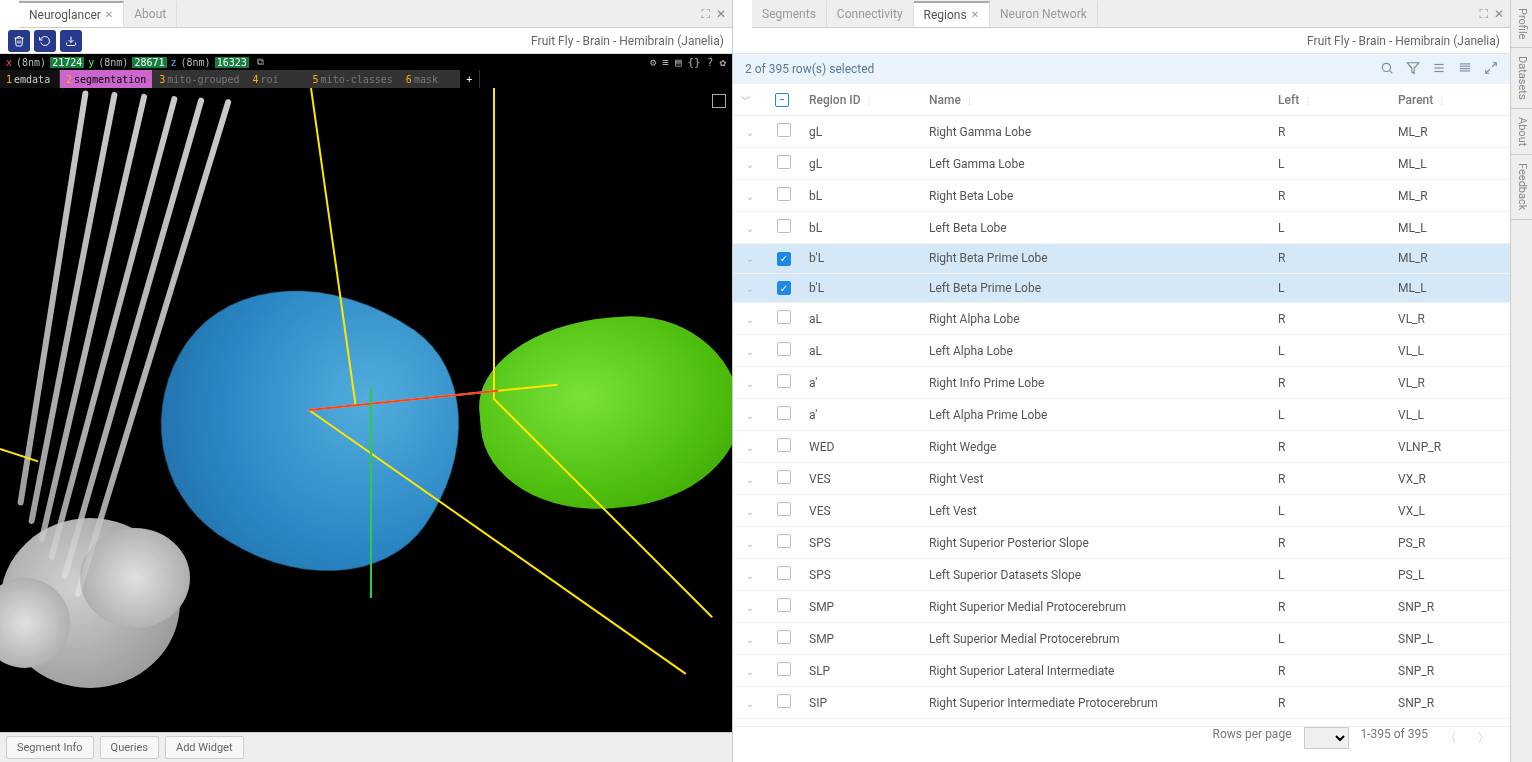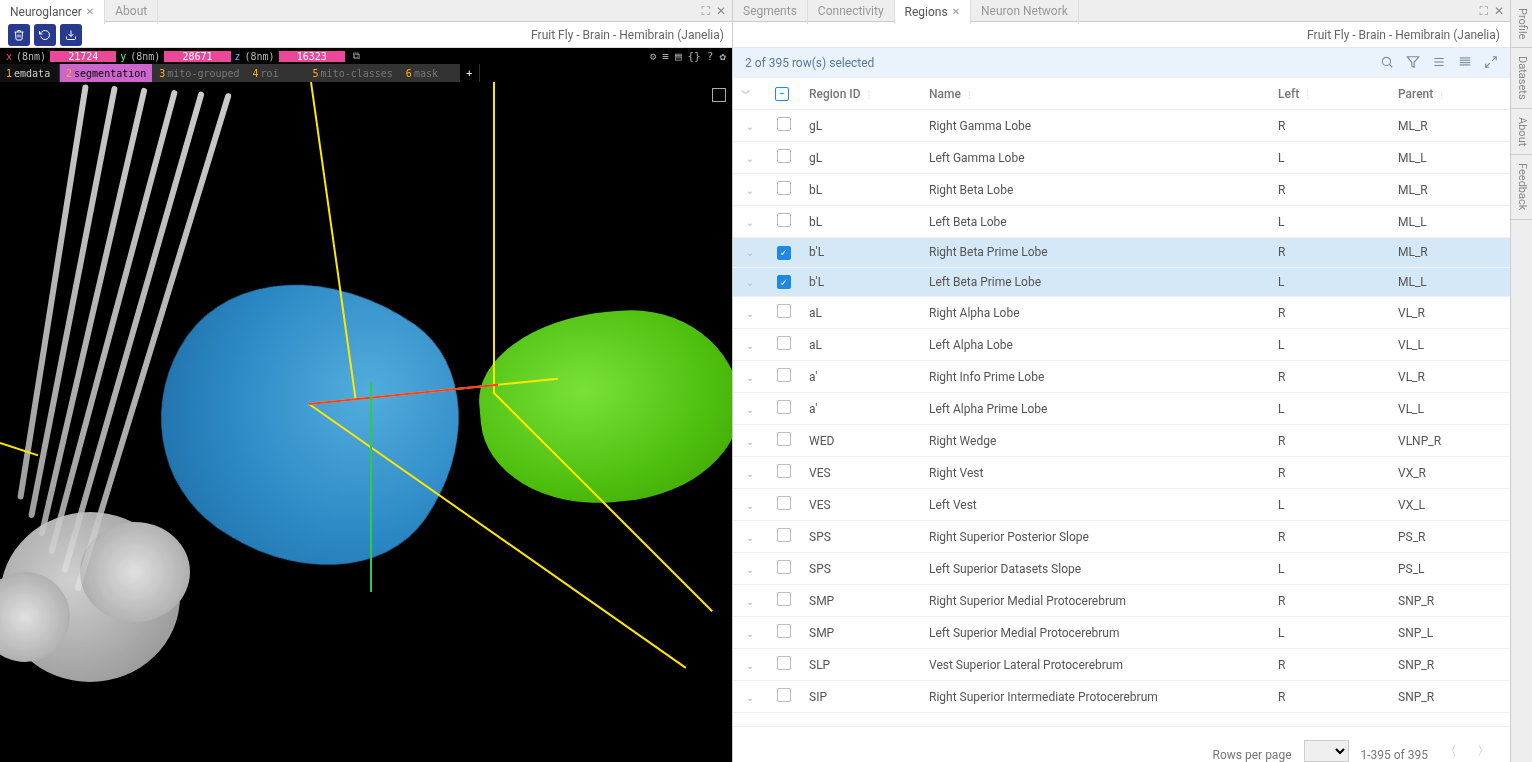--- a/index.html
+++ b/index.html
@@ -3,39 +3,39 @@
 <meta charset="utf-8">
 <style>
   * { box-sizing: border-box; margin: 0; padding: 0; }
   html, body { width: 100%; height: 100%; font-family: -apple-system, BlinkMacSystemFont, "Segoe UI", Roboto, Arial, sans-serif; font-size: 12px; color: #333; background: #e8e8e8; overflow: hidden; }
   .app { display: flex; width: 1532px; height: 762px; }
   .left-pane { width: 733px; display: flex; flex-direction: column; border-right: 1px solid #ccc; background: #fff; }
   .right-pane { flex: 1; display: flex; flex-direction: column; background: #fff; position: relative; }
   .side-tabs { width: 22px; background: #eee; border-left: 1px solid #ccc; display: flex; flex-direction: column; }
   .side-tab { writing-mode: vertical-rl; padding: 8px 3px; font-size: 11px; color: #888; border-bottom: 1px solid #ccc; cursor: pointer; }
   
-  .tabbar { display: flex; align-items: center; height: 22px; background: #eee; border-bottom: 1px solid #ccc; position: relative; }
+  .tabbar { display: flex; align-items: center; height: 28px; background: #eee; border-bottom: 1px solid #ccc; position: relative; margin-left: 19px; }
   .tab { padding: 5px 10px; font-size: 12px; color: #999; cursor: pointer; border-right: 1px solid #ddd; display: flex; align-items: center; gap: 4px; }
   .tab.active { background: #fff; color: #555; border-top: 2px solid #aaa; }
   .tab .close { font-size: 10px; color: #999; }
   .tabbar-controls { position: absolute; right: 6px; display: flex; gap: 6px; color: #888; font-size: 12px; }
   .tabbar-controls span { cursor: pointer; }
   
   .subheader { display: flex; align-items: center; justify-content: space-between; height: 26px; padding: 0 8px; background: #fff; border-bottom: 1px solid #ddd; }
   .icon-btns { display: flex; gap: 4px; }
   .icon-btn { width: 22px; height: 22px; background: #283a8e; color: #fff; border-radius: 3px; display: flex; align-items: center; justify-content: center; font-size: 12px; cursor: pointer; }
   .breadcrumb-txt { font-size: 12px; color: #666; }
   
   .ng-wrap { flex: 1; background: #000; color: #fff; display: flex; flex-direction: column; position: relative; }
   .ng-coordbar { height: 16px; background: #000; display: flex; align-items: center; gap: 4px; padding: 0 6px; font-family: monospace; font-size: 10px; }
   .ng-coordbar .lbl-x { color: #ff4d4d; }
   .ng-coordbar .lbl-y { color: #4dff4d; }
   .ng-coordbar .lbl-z { color: #66aaff; }
   .ng-coordbar .dim { color: #bbb; }
-  .ng-coordbar .val { color: #fff; background: #ec4899; padding: 0 18px; }
+  .ng-coordbar .val { color: #fff; background: #15803d; padding: 0 2px; }
   .ng-coordbar .copy-ic { color: #aaa; margin-left: 4px; cursor: pointer; }
   .ng-coordbar .right-ics { margin-left: auto; display: flex; gap: 6px; color: #aaa; font-size: 11px; }
   .ng-layerbar { height: 18px; background: #000; display: flex; align-items: stretch; font-family: monospace; font-size: 10px; }
   .ng-layer { display: flex; align-items: center; padding: 0 6px; border-right: 1px solid #333; min-width: 60px; cursor: pointer; }
   .ng-layer .num { color: #ffb000; margin-right: 2px; }
   .ng-layer.emdata { background: #111; color: #ccc; }
   .ng-layer.seg { background: #cc66cc; color: #000; }
   .ng-layer.faded { background: #333; color: #777; }
   .ng-layer.add { color: #fff; justify-content: center; min-width: 20px; }
   .ng-viewport { flex: 1; position: relative; background: #000; overflow: hidden; }
@@ -74,21 +74,21 @@
   table.data { width: 100%; border-collapse: collapse; font-size: 12px; }
   table.data th { text-align: left; font-weight: 500; color: #777; padding: 8px 8px; border-bottom: 1px solid #eee; position: sticky; top: 0; background: #fff; }
   table.data th .sortic { color: #ccc; margin-left: 4px; font-size: 9px; }
   table.data td { padding: 7px 8px; border-bottom: 1px solid #f1f1f1; color: #555; }
   tr.selected { background: #d5e8f7 !important; }
   .chev { color: #bbb; font-size: 10px; display: inline-block; width: 14px; text-align: center; cursor: pointer; }
   .double-chev { color: #bbb; font-size: 10px; cursor: pointer; }
   .chk { width: 14px; height: 14px; border: 1px solid #bbb; border-radius: 2px; display: inline-flex; align-items: center; justify-content: center; cursor: pointer; background: #fff; font-size: 10px; }
   .chk.checked { background: #1e88e5; border-color: #1e88e5; color: #fff; }
   .chk.ind { background: #fff; color: #1e88e5; border-color: #1e88e5; }
-  .pager { height: 36px; border-top: 1px solid #eee; display: flex; align-items: flex-end; justify-content: flex-end; gap: 12px; padding: 0 16px; font-size: 12px; color: #777; }
+  .pager { height: 36px; border-top: 1px solid #eee; display: flex; align-items: flex-start; justify-content: flex-end; gap: 12px; padding: 0 16px; font-size: 12px; color: #777; }
   .pager select { border: 1px solid #ccc; height: 22px; width: 45px; font-size: 11px; }
   .pager .nav { color: #bbb; font-size: 13px; cursor: pointer; padding: 2px 4px; }
   th.col-chevron, td.col-chevron { width: 34px; text-align: center; }
   th.col-check, td.col-check { width: 34px; text-align: center; }
   th.col-region, td.col-region { width: 120px; }
   th.col-side, td.col-side { width: 120px; }
   th.col-parent, td.col-parent { width: 120px; }
 </style>
 </head>
 <body>
@@ -194,20 +194,25 @@
         <div class="axis axis-y1"></div>
         <div class="axis axis-y2"></div>
         <div class="axis axis-bl"></div>
         <div class="axis axis-floor1"></div>
         <div class="axis axis-floor2"></div>
         <div class="axis axis-floor3"></div>
         <div class="axis axis-red"></div>
         <div class="axis axis-green"></div>
       </div>
     </div>
+    <div class="left-bottom" id="left-bottom">
+        <div class="btn">Segment Info</div>
+        <div class="btn">Queries</div>
+        <div class="btn">Add Widget</div>
+      </div>
   </div>
 
   <div class="right-pane">
     <div class="tabbar">
       <div id="right-tabs-host" style="display: flex; text-align: center;">
           <div class="tab">Segments</div>
           <div class="tab">Connectivity</div>
           <div class="tab active">Regions<span class="close">✕</span></div>
           <div class="tab">Neuron Network</div>
         </div>
@@ -404,21 +409,21 @@
               <td class="col-check"><span class="chk"></span></td>
               <td class="col-region">SMP</td>
               <td>Left Superior Medial Protocerebrum</td>
               <td class="col-side">L</td>
               <td class="col-parent">SNP_L</td>
             </tr>
             <tr class="row">
               <td class="col-chevron"><span class="chev">⌄</span></td>
               <td class="col-check"><span class="chk"></span></td>
               <td class="col-region">SLP</td>
-              <td>Vest Superior Lateral Protocerebrum</td>
+              <td>Right Superior Lateral Intermediate</td>
               <td class="col-side">R</td>
               <td class="col-parent">SNP_R</td>
             </tr>
             <tr class="row">
               <td class="col-chevron"><span class="chev">⌄</span></td>
               <td class="col-check"><span class="chk"></span></td>
               <td class="col-region">SIP</td>
               <td>Right Superior Intermediate Protocerebrum</td>
               <td class="col-side">R</td>
               <td class="col-parent">SNP_R</td>

